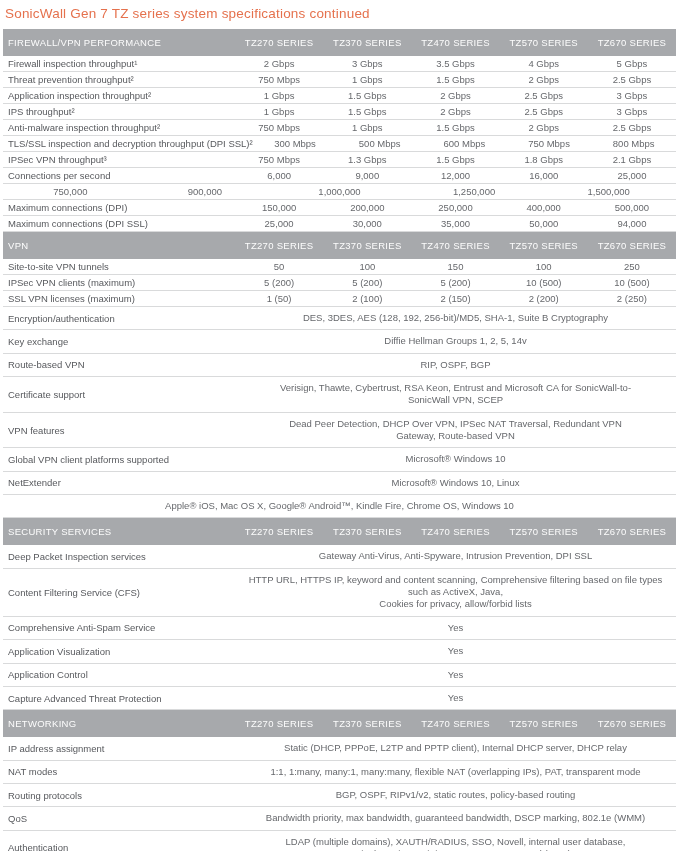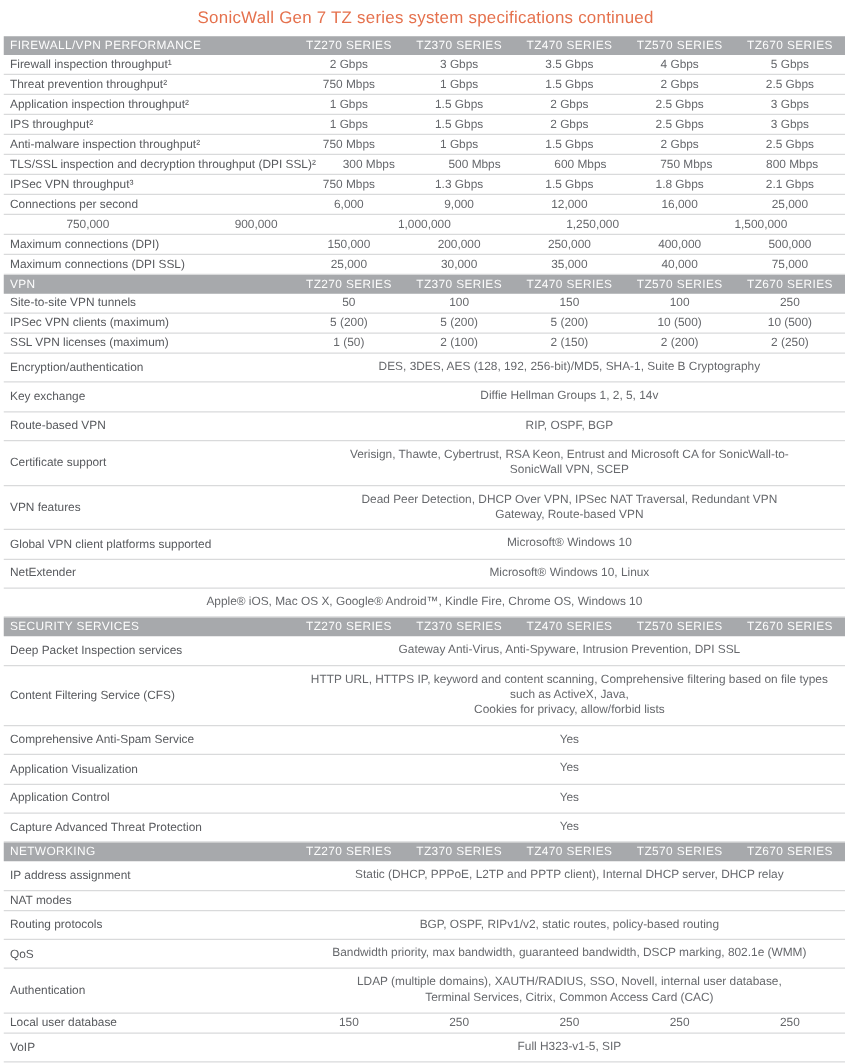--- a/index.html
+++ b/index.html
@@ -15,27 +15,27 @@
   html,body{margin:0;padding:0;}
   body{
     width:679px;height:851px;overflow:hidden;background:#ffffff;
     font-family:"Liberation Sans",sans-serif;
     -webkit-font-smoothing:antialiased;
   }
   .page{padding:0 3px;}
   .title{
     color:var(--accent);
     font-size:13.5px;font-weight:400;letter-spacing:.2px;
-    margin:0;padding:6px 0 8px 2px;text-align:center;
+    margin:0;padding:6px 0 8px 2px;
   }
   .section{width:100%;}
   .hdr{
     display:flex;align-items:center;
     background:var(--hdr-bg);color:var(--hdr-text);
-    height:15px;font-size:9.5px;letter-spacing:.3px;
+    height:27px;font-size:9.5px;letter-spacing:.3px;
   }
   .hdr-title{flex:0 0 232px;padding-left:5px;white-space:nowrap;}
   .hdr-cols{flex:1;display:flex;}
   .hdr-col{flex:1;text-align:center;white-space:nowrap;}
   .row{
     display:flex;align-items:center;
     border-bottom:1px solid var(--divider);
     font-size:9.5px;color:var(--value-text);
     min-height:16px;
   }
@@ -165,22 +165,22 @@
             <div class="cell">400,000</div>
             <div class="cell">500,000</div>
           </div>
         </div>
         <div class="row">
           <div class="row-label">Maximum connections (DPI SSL)</div>
           <div class="cells">
             <div class="cell">25,000</div>
             <div class="cell">30,000</div>
             <div class="cell">35,000</div>
-            <div class="cell">40,000</div>
-            <div class="cell">75,000</div>
+            <div class="cell">50,000</div>
+            <div class="cell">94,000</div>
           </div>
         </div>
       </div>
       <div class="section">
         <div class="hdr">
           <span class="hdr-title">VPN</span>
           <div class="hdr-cols">
             <span class="hdr-col">TZ270 SERIES</span>
             <span class="hdr-col">TZ370 SERIES</span>
             <span class="hdr-col">TZ470 SERIES</span>
@@ -300,20 +300,21 @@
             <span class="hdr-col">TZ570 SERIES</span>
             <span class="hdr-col">TZ670 SERIES</span>
           </div>
         </div>
         <div class="row">
           <div class="row-label">IP address assignment</div>
           <div class="span-cell">Static (DHCP, PPPoE, L2TP and PPTP client), Internal DHCP server, DHCP relay</div>
         </div>
         <div class="row">
           <div class="row-label">NAT modes</div>
+          <div class="span-cell">1:1, 1:many, many:1, many:many, flexible NAT (overlapping IPs), PAT, transparent mode</div>
         </div>
         <div class="row">
           <div class="row-label">Routing protocols</div>
           <div class="span-cell">BGP, OSPF, RIPv1/v2, static routes, policy-based routing</div>
         </div>
         <div class="row">
           <div class="row-label">QoS</div>
           <div class="span-cell">Bandwidth priority, max bandwidth, guaranteed bandwidth, DSCP marking, 802.1e (WMM)</div>
         </div>
         <div class="row">

